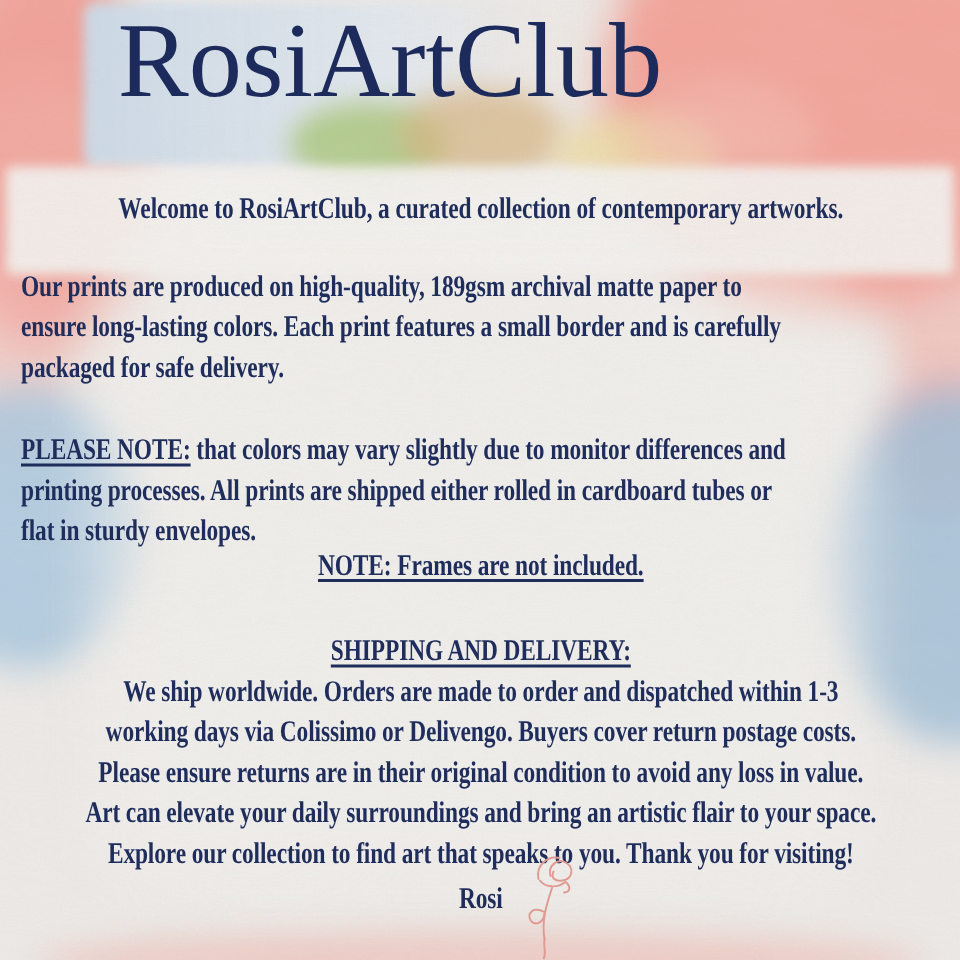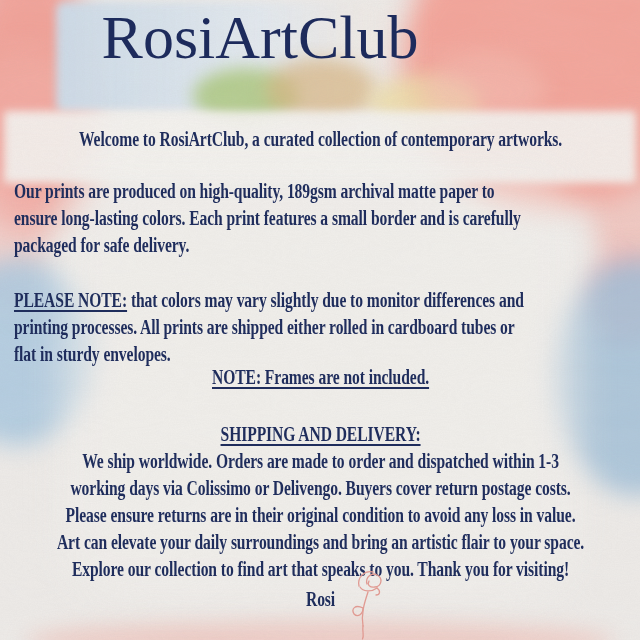--- a/index.html
+++ b/index.html
@@ -37,21 +37,21 @@
   .white-center{
     position:absolute;left:60px;top:170px;width:520px;height:430px;
     background:rgba(242,240,237,.55);filter:blur(18px);border-radius:60px;
   }
   
   .texture{position:absolute;left:0;top:0;pointer-events:none;}
   
   .title{
     position:absolute;left:0;top:6px;width:520px;
     text-align:center;
-    font-size:62px;line-height:1;font-weight:400;
+    font-size:71px;line-height:1;font-weight:400;
     color:#1d2b5c;letter-spacing:0;
     white-space:nowrap;
   }
   .content{
     position:absolute;left:14px;top:0;width:786px;height:640px;
     transform:scaleX(0.78);transform-origin:0 0;
     color:#1f2d5c;font-weight:700;font-size:20px;line-height:27px;
     letter-spacing:-0.1px;
   }
   .content .block{position:absolute;width:100%;}

